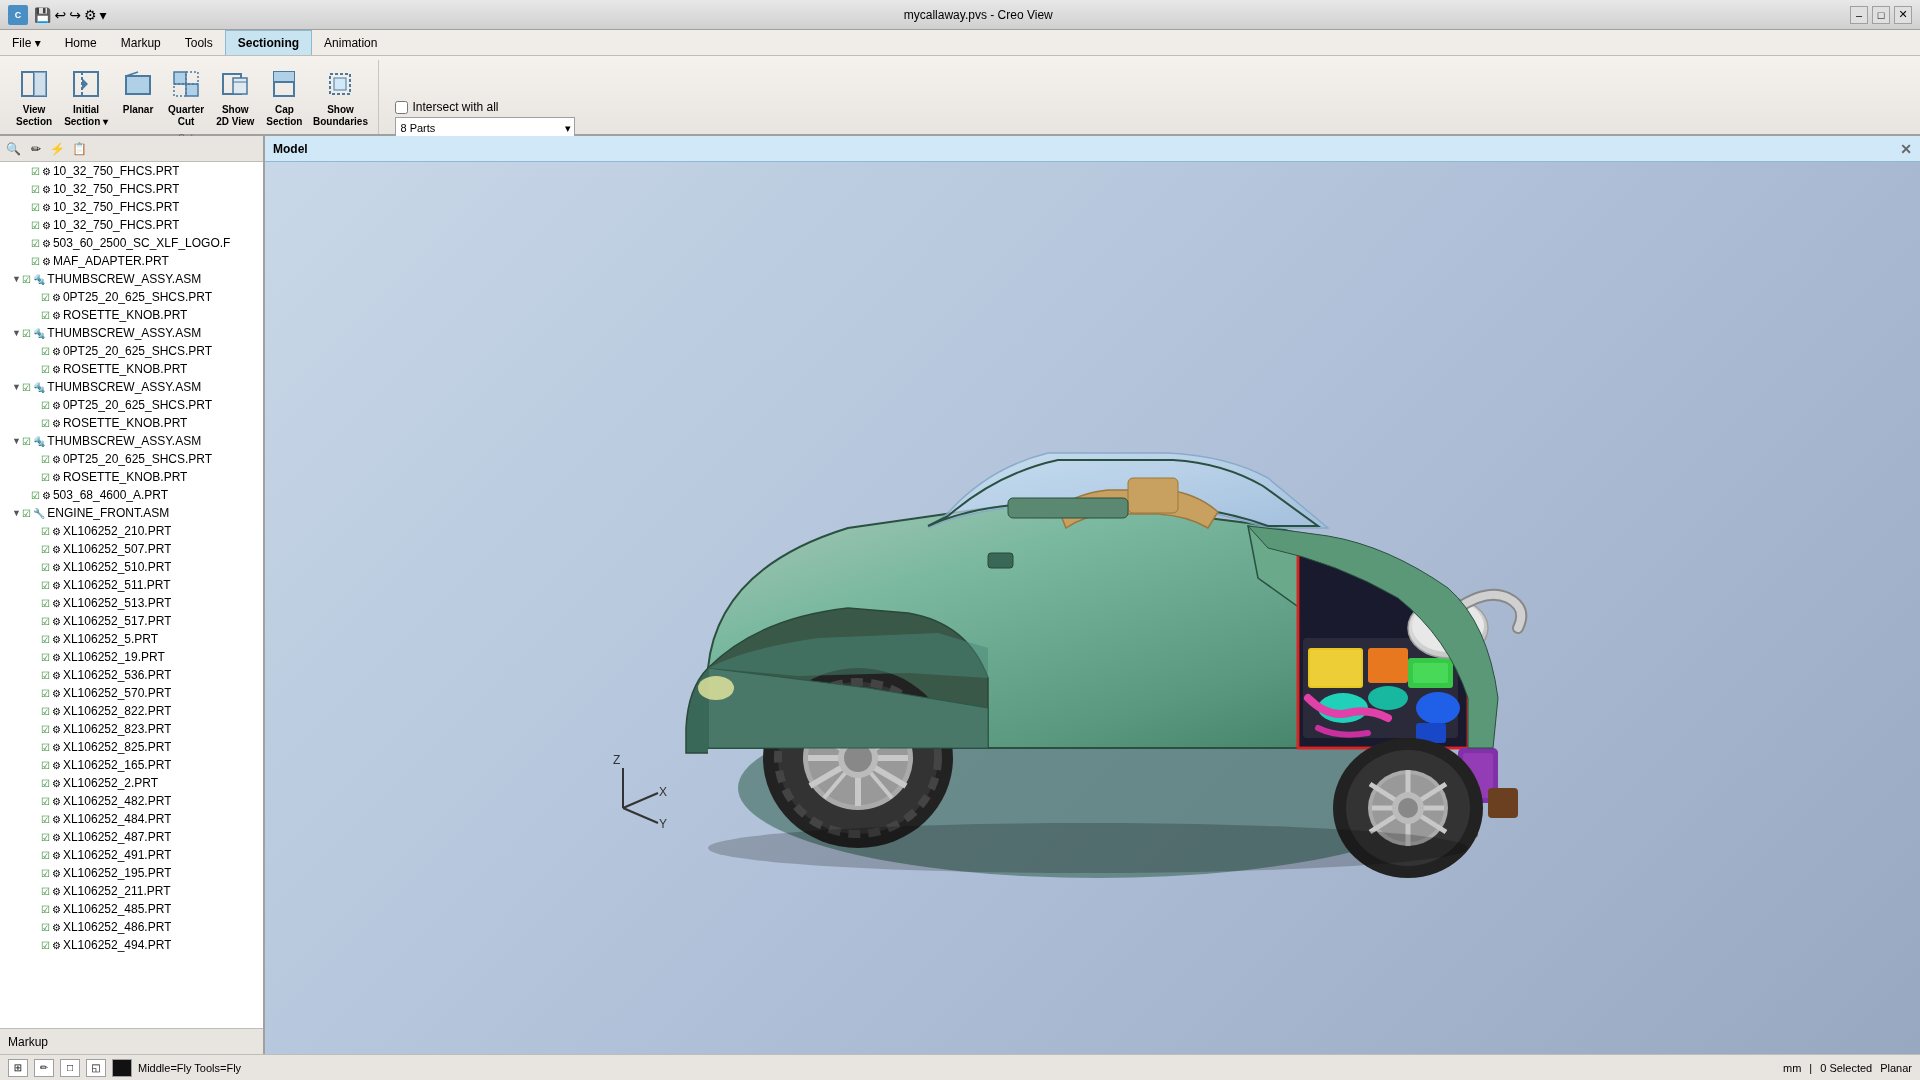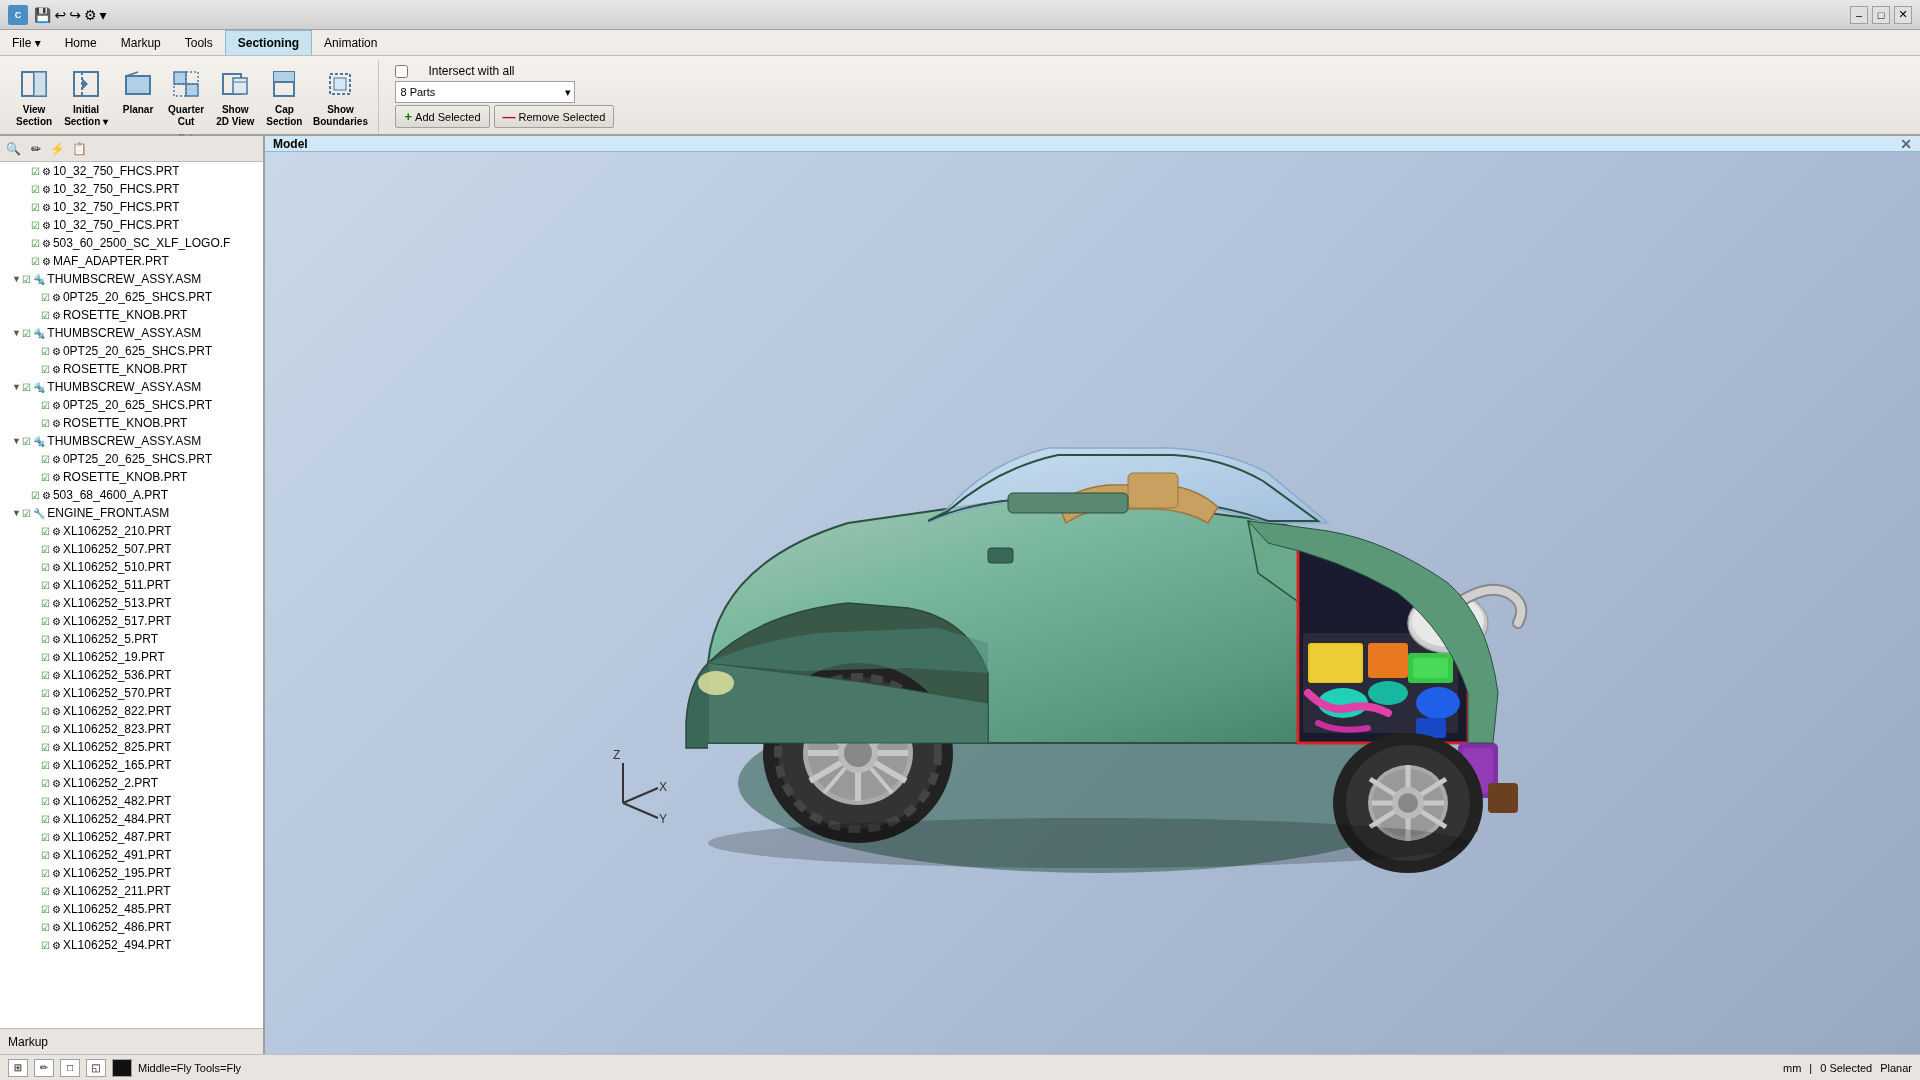--- a/index.html
+++ b/index.html
@@ -110,22 +110,23 @@
     
     .intersection-section {
       display: flex;
       flex-direction: column;
       padding: 4px 8px;
       min-width: 200px;
     }
     .intersect-row {
       display: flex;
       align-items: center;
-      gap: 20px;
+      gap: 4px;
       margin-bottom: 3px;
+      margin-top: 36px;
     }
     .intersect-row input[type=checkbox] { cursor: pointer; }
     .parts-dropdown {
       border: 1px solid #a0a0a0;
       background: white;
       padding: 2px 4px;
       font-size: 11px;
       width: 180px;
       height: 22px;
       display: flex;
@@ -217,21 +218,21 @@
 
     
     #model-view {
       flex: 1;
       display: flex;
       flex-direction: column;
       background: #e8e8e8;
       position: relative;
     }
     #model-titlebar {
-      height: 16px;
+      height: 26px;
       background: #d0e8f8;
       border-bottom: 1px solid #90b8d0;
       display: flex;
       align-items: center;
       justify-content: space-between;
       padding: 1px 8px;
       font-size: 12px;
       font-weight: bold;
     }
     #model-canvas {
@@ -297,20 +298,21 @@
   <div id="titlebar-left">
     <div class="app-icon">C</div>
     <div class="toolbar-icons">
       <span title="Save">💾</span>
       <span title="Undo">↩</span>
       <span title="Redo">↪</span>
       <span title="Settings">⚙</span>
       <span title="Expand">▾</span>
     </div>
   </div>
+  <div id="titlebar-title">mycallaway.pvs - Creo View</div>
   <div id="titlebar-controls">
     <span>–</span>
     <span>□</span>
     <span>✕</span>
   </div>
 </div>
 
 <div id="menubar">
   <div class="menu-item">File ▾</div>
   <div class="menu-item">Home</div>

